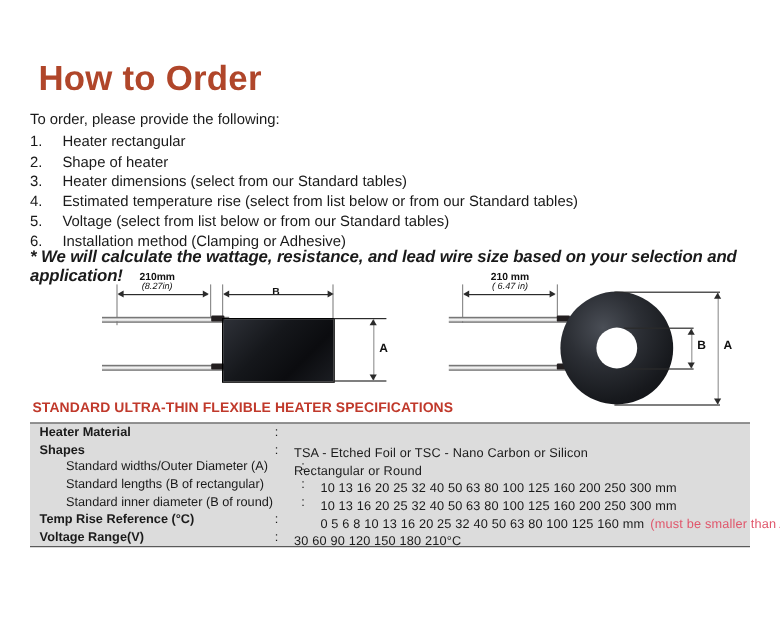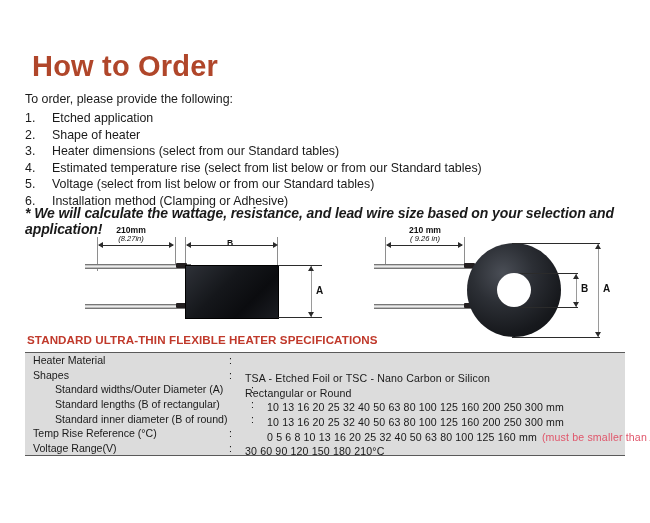--- a/index.html
+++ b/index.html
@@ -156,42 +156,42 @@
     border-top: 1.5px solid #5a5a5a;
     border-bottom: 1.5px solid #5a5a5a;
   }
   .spec-row {
     display: flex;
     align-items: center;
     height: 14.6px;
     font-size: 10.6px;
     padding-left: 8px;
   }
-  .spec-row.bold .spec-label { font-weight: normal; }
+  .spec-row.bold .spec-label { font-weight: bold; }
   .spec-label {
     flex: 0 0 196px;
     white-space: nowrap;
   }
   .spec-label.indent { padding-left: 22px; }
   .spec-colon { flex: 0 0 16px; }
   .spec-value { flex: 1 1 auto; white-space: nowrap; letter-spacing: 0.15px; margin-top: 36px; }
   .value-note { color: #e0566b; margin-left: 5px; }
   .spec-row.heading-only .spec-label { font-weight: bold; }
 </style>
 </head>
 <body>
 
 <div id="page-title">How to Order</div>
 
 <div id="intro-line">To order, please provide the following:</div>
 
 <div id="order-list">
   <div class="order-item">
     <span class="order-num">1.</span>
-    <span class="order-text">Etched application</span>
+    <span class="order-text">Heater rectangular</span>
   </div>
   <div class="order-item">
     <span class="order-num">2.</span>
     <span class="order-text">Shape of heater</span>
   </div>
   <div class="order-item">
     <span class="order-num">3.</span>
     <span class="order-text">Heater dimensions (select from our Standard tables)</span>
   </div>
   <div class="order-item">
@@ -246,21 +246,21 @@
     <div class="vline" style="left:311px; top:41px; height:51px;"></div>
     <div class="arrow-u" style="left:308px; top:41px;"></div>
     <div class="arrow-d" style="left:308px; top:87px;"></div>
     <div class="letter-label" style="left:316px; top:60px;">A</div>
   </div>
 
   <div>
 
     <div class="dim-label" style="left:383px; top:0px; width:84px;">
       <span>210 mm</span>
-      <span class="dim-sub">( 9.26 in)</span>
+      <span class="dim-sub">( 6.47 in)</span>
     </div>
 
     <div class="ext-line" style="left:385px; top:12px; height:32px;"></div>
     <div class="ext-line" style="left:464px; top:12px; height:30px;"></div>
     <div class="hline" style="left:387px; top:20px; width:75px;"></div>
     <div class="arrow-l" style="left:386px; top:17px;"></div>
     <div class="arrow-r" style="left:458px; top:17px;"></div>
 
     <div class="wire" style="left:374px; top:39px; width:104px;"></div>
     <div class="wire-tip" style="left:464px; top:38px;"></div>

